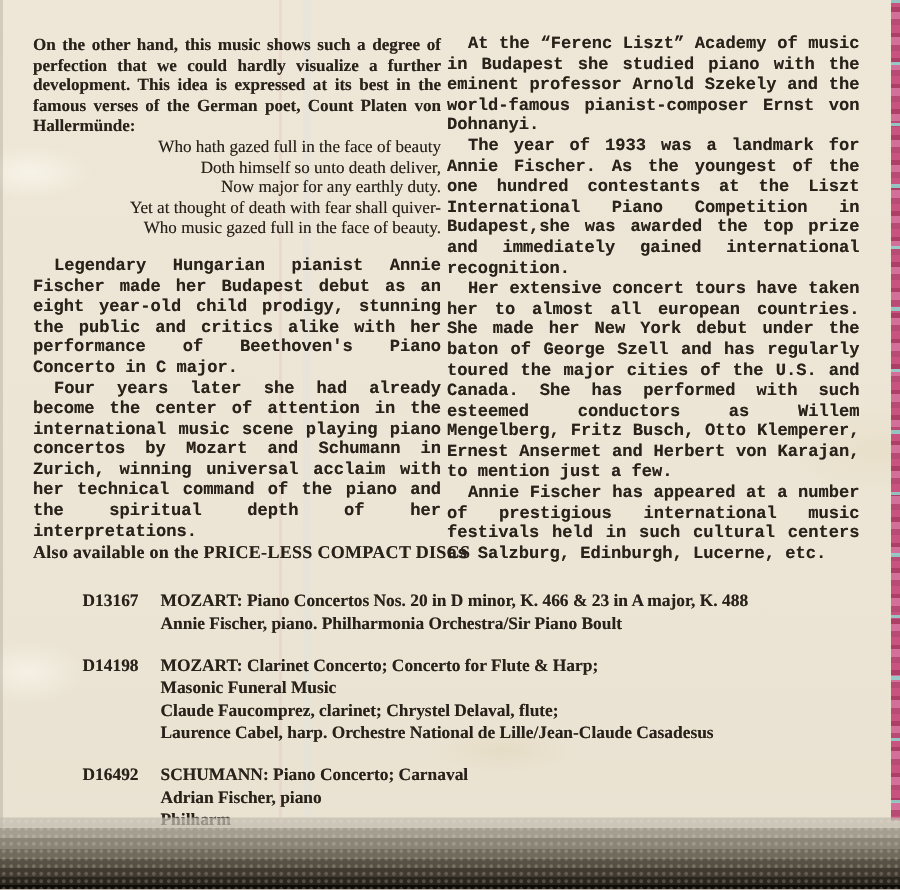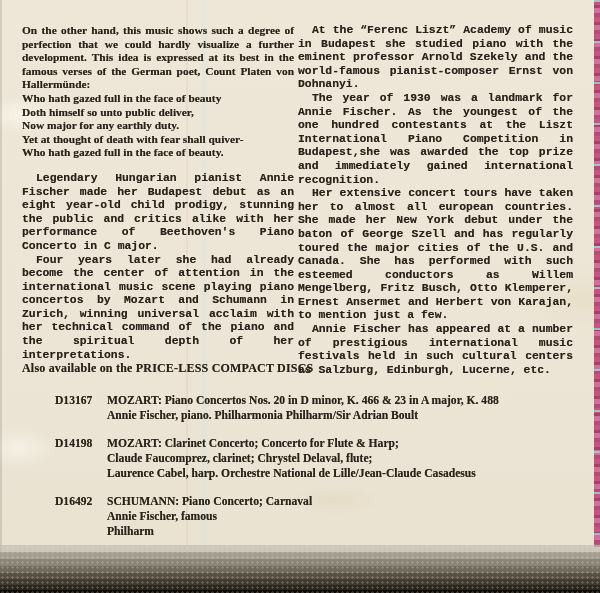--- a/index.html
+++ b/index.html
@@ -49,21 +49,21 @@
     color:#29221a;
     text-shadow:0 0 .4px rgba(41,34,26,.55);
   }
   .cols{display:flex;gap:4px;height:316px;}
   .col{font-size:11.4px;line-height:13.6px;font-weight:700;text-align:justify;}
   .col-left{width:272px;}
   .col-right{width:275px;}
   .col p{margin:0;}
   .col p.ind{text-indent:14px;font-family:Liberation Mono, monospace;}
   .gap-top{margin-top:12px !important;}
-  .poem{text-align:left;font-weight:700;}
+  .poem{text-align:right;font-weight:400;}
   .poem div{line-height:13.6px;}
   .section-heading{
     margin:21px 0 17px 0;text-align:left;
     font-size:12px;font-weight:700;letter-spacing:.2px;
   }
   .discs{padding-left:33px;font-size:11.6px;font-weight:700;margin-top:12px;}
   .entry{display:grid;grid-template-columns:52px 1fr;margin-bottom:13px;}
   .entry .cat-id{line-height:15px;}
   .entry .entry-lines div{line-height:15px;}
 </style>
@@ -75,62 +75,63 @@
 <div class="scanline-b"></div>
 <div class="edge-left"></div>
 
 <div class="content">
 
   <div class="cols">
     <div class="col col-left">
       <p>On the other hand, this music shows such a degree of perfection that we could hardly visualize a further development. This idea is expressed at its best in the famous verses of the German poet, Count Platen von Hallermünde:</p>
       <div class="poem">
         <div>Who hath gazed full in the face of beauty</div>
-        <div>Doth himself so unto public deliver,</div>
+        <div>Doth himself so unto death deliver,</div>
         <div>Now major for any earthly duty.</div>
         <div>Yet at thought of death with fear shall quiver-</div>
-        <div>Who hath gazed full in the face of beauty.</div>
+        <div>Who music gazed full in the face of beauty.</div>
       </div>
       <p class="ind gap-top">Legendary Hungarian pianist Annie Fischer made her Budapest debut as an eight year-old child prodigy, stunning the public and critics alike with her performance of Beethoven's Piano Concerto in C major.</p>
       <p class="ind">Four years later she had already become the center of attention in the international music scene playing piano concertos by Mozart and Schumann in Zurich, winning universal acclaim with her technical command of the piano and the spiritual depth of her interpretations.</p>
     </div>
     <div class="col col-right">
       <p class="ind">At the “Ferenc Liszt” Academy of music in Budapest she studied piano with the eminent professor Arnold Szekely and the world-famous pianist-composer Ernst von Dohnanyi.</p>
-      <p class="ind">The year of 1930 was a landmark for Annie Fischer. As the youngest of the one hundred contestants at the Liszt International Piano Competition in Budapest,she was awarded the top prize and immediately gained international recognition.</p>
+      <p class="ind">The year of 1933 was a landmark for Annie Fischer. As the youngest of the one hundred contestants at the Liszt International Piano Competition in Budapest,she was awarded the top prize and immediately gained international recognition.</p>
       <p class="ind">Her extensive concert tours have taken her to almost all european countries. She made her New York debut under the baton of George Szell and has regularly toured the major cities of the U.S. and Canada. She has performed with such esteemed conductors as Willem Mengelberg, Fritz Busch, Otto Klemperer, Ernest Ansermet and Herbert von Karajan, to mention just a few.</p>
       <p class="ind">Annie Fischer has appeared at a number of prestigious international music festivals held in such cultural centers as Salzburg, Edinburgh, Lucerne, etc.</p>
     </div>
   </div>
 
   <div class="section-heading">Also available on the PRICE-LESS COMPACT DISCS</div>
 
   <div class="discs">
 
     <div class="entry">
       <div class="cat-id">D13167</div>
       <div class="entry-lines">
         <div>MOZART: Piano Concertos Nos. 20 in D minor, K. 466 &amp; 23 in A major, K. 488</div>
-        <div>Annie Fischer, piano. Philharmonia Philharm/Sir Adrian Boult</div>
+        <div>Annie Fischer, piano. Philharmonia Orchestra/Sir Piano Boult</div>
       </div>
     </div>
 
     <div class="entry">
       <div class="cat-id">D14198</div>
       <div class="entry-lines">
         <div>MOZART: Clarinet Concerto; Concerto for Flute &amp; Harp;</div>
+        <div>Masonic Funeral Music</div>
         <div>Claude Faucomprez, clarinet; Chrystel Delaval, flute;</div>
         <div>Laurence Cabel, harp. Orchestre National de Lille/Jean-Claude Casadesus</div>
       </div>
     </div>
 
     <div class="entry">
       <div class="cat-id">D16492</div>
       <div class="entry-lines">
         <div>SCHUMANN: Piano Concerto; Carnaval</div>
-        <div>Annie Fischer, famous</div>
+        <div>Adrian Fischer, piano</div>
         <div>Philharm</div>
       </div>
     </div>
 
   </div>
 </div>
 
 <div class="edge-strip"></div>
 <div class="bottom-fade"></div>
 

